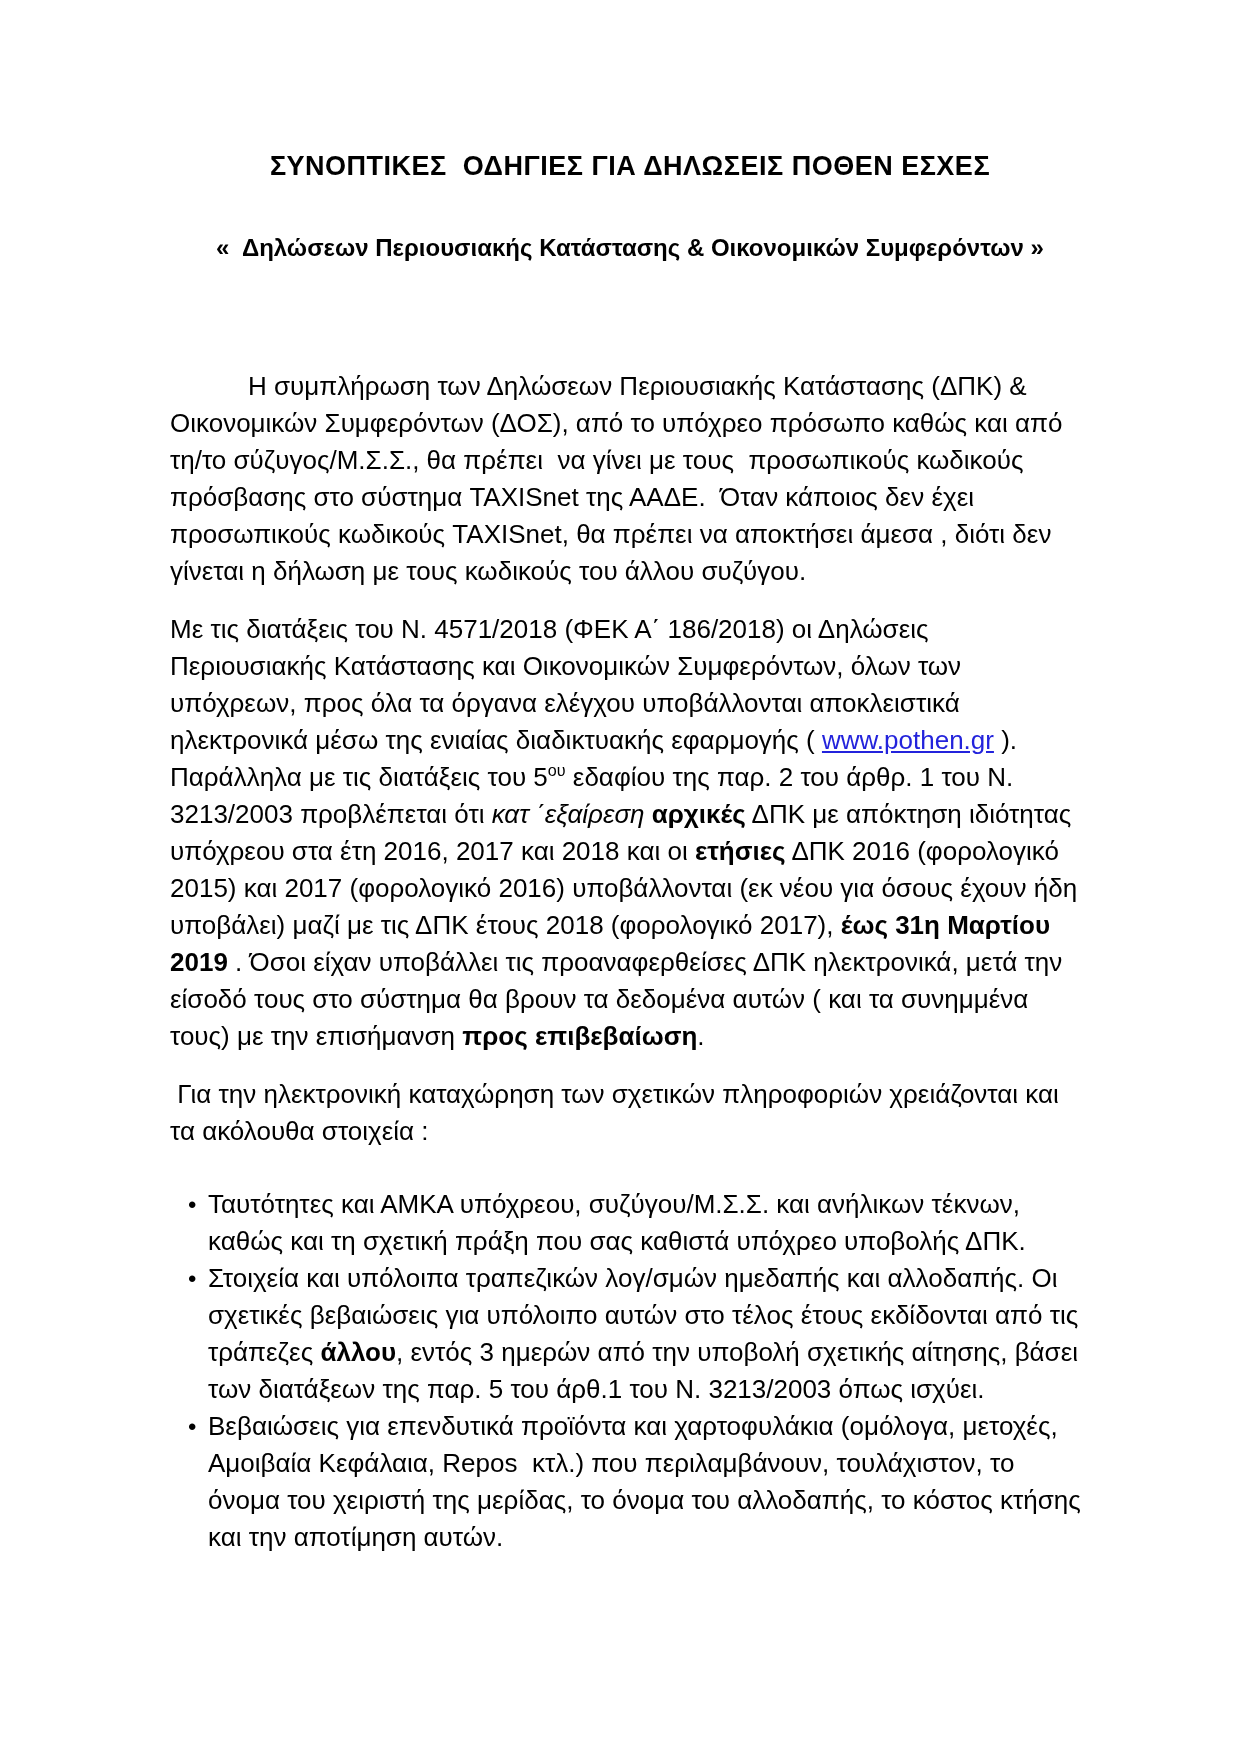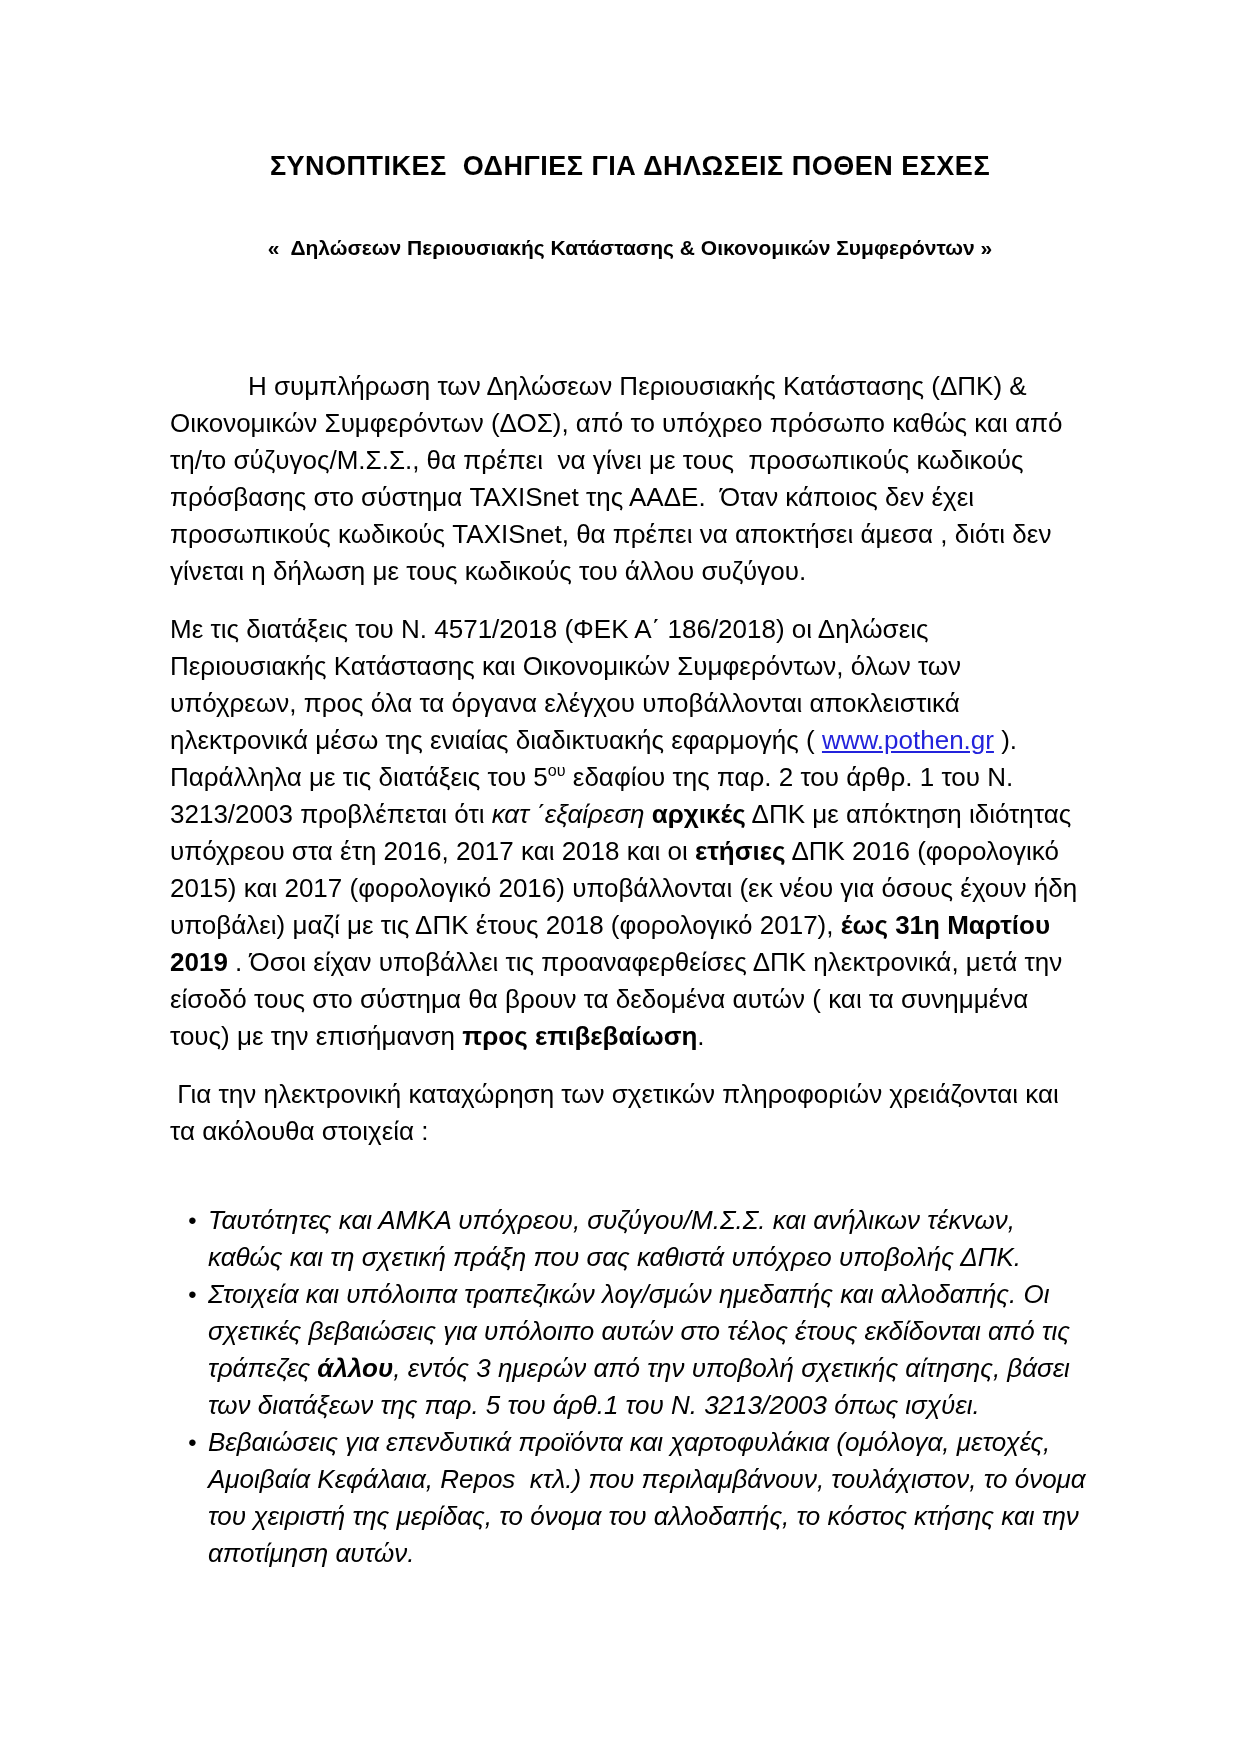--- a/index.html
+++ b/index.html
@@ -21,42 +21,41 @@
   }
   .title {
     font-size: 27px;
     font-weight: 700;
     text-align: center;
     margin: 0 0 44px 0;
     white-space: pre-wrap;
     letter-spacing: 0.5px;
   }
   .subtitle {
-    font-size: 21px;
+    font-size: 24px;
     font-weight: 700;
     text-align: center;
     margin: 0 0 102px 0;
     white-space: pre-wrap;
   }
   .para {
     margin: 0 0 21px 0;
     white-space: pre-wrap;
   }
   .para.first { text-indent: 78px; }
-  .para.intro { margin-bottom: 52px; }
+  .para.intro { margin-bottom: 36px; }
   .bullets {
     list-style: none;
     margin: 0;
     padding: 0;
   }
   .bullets li {
     position: relative;
     padding-left: 38px;
     white-space: pre-wrap;
-    font-style: italic;
   }
   .bullets li::before {
     content: "\2022";
     position: absolute;
     left: 18px;
     top: 0;
     font-size: 24px;
   }
   .bold { font-weight: 700; }
   .bolditalic { font-weight: 400; font-style: italic; }

